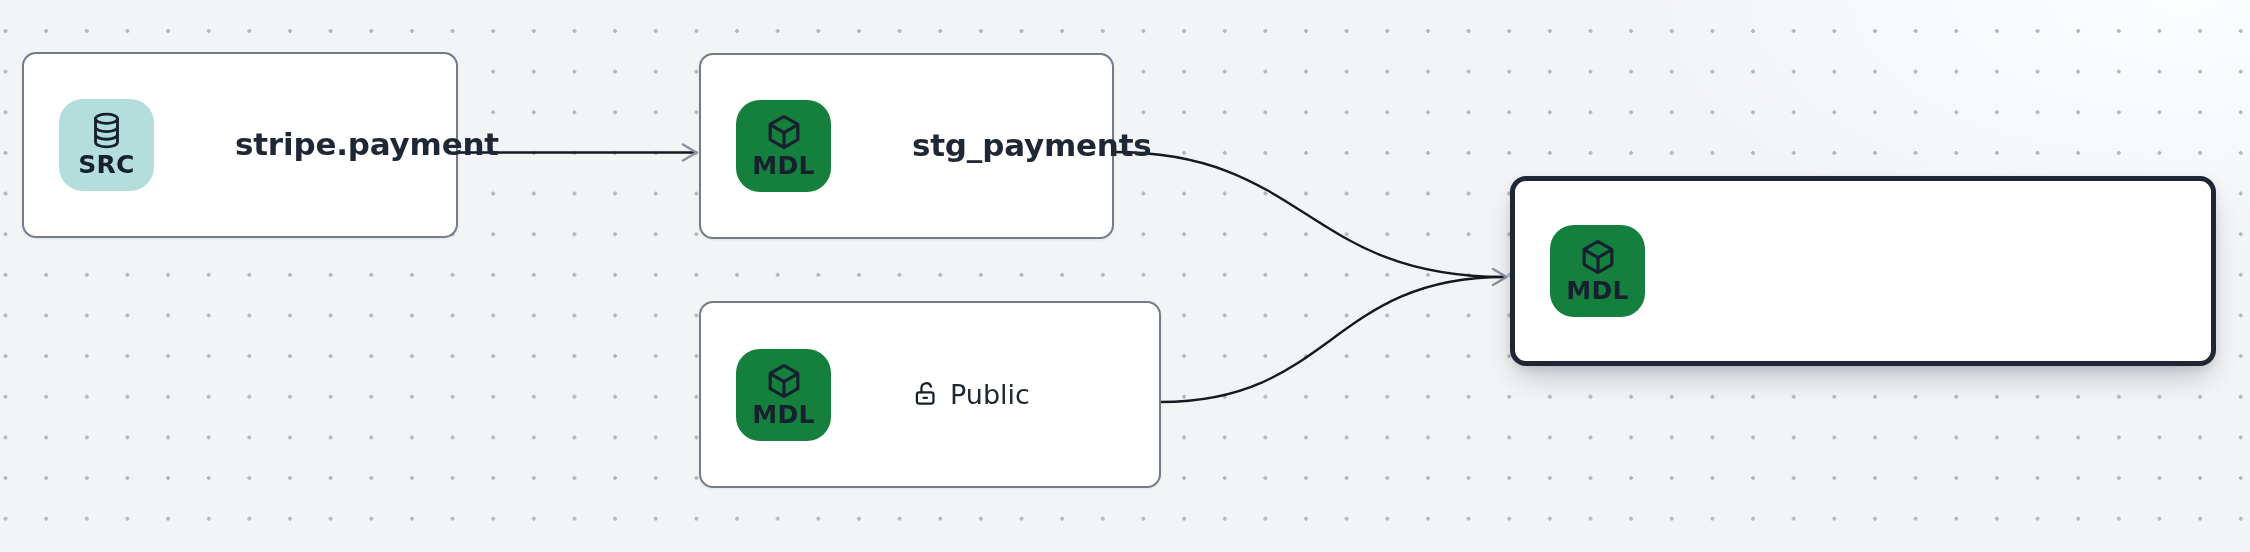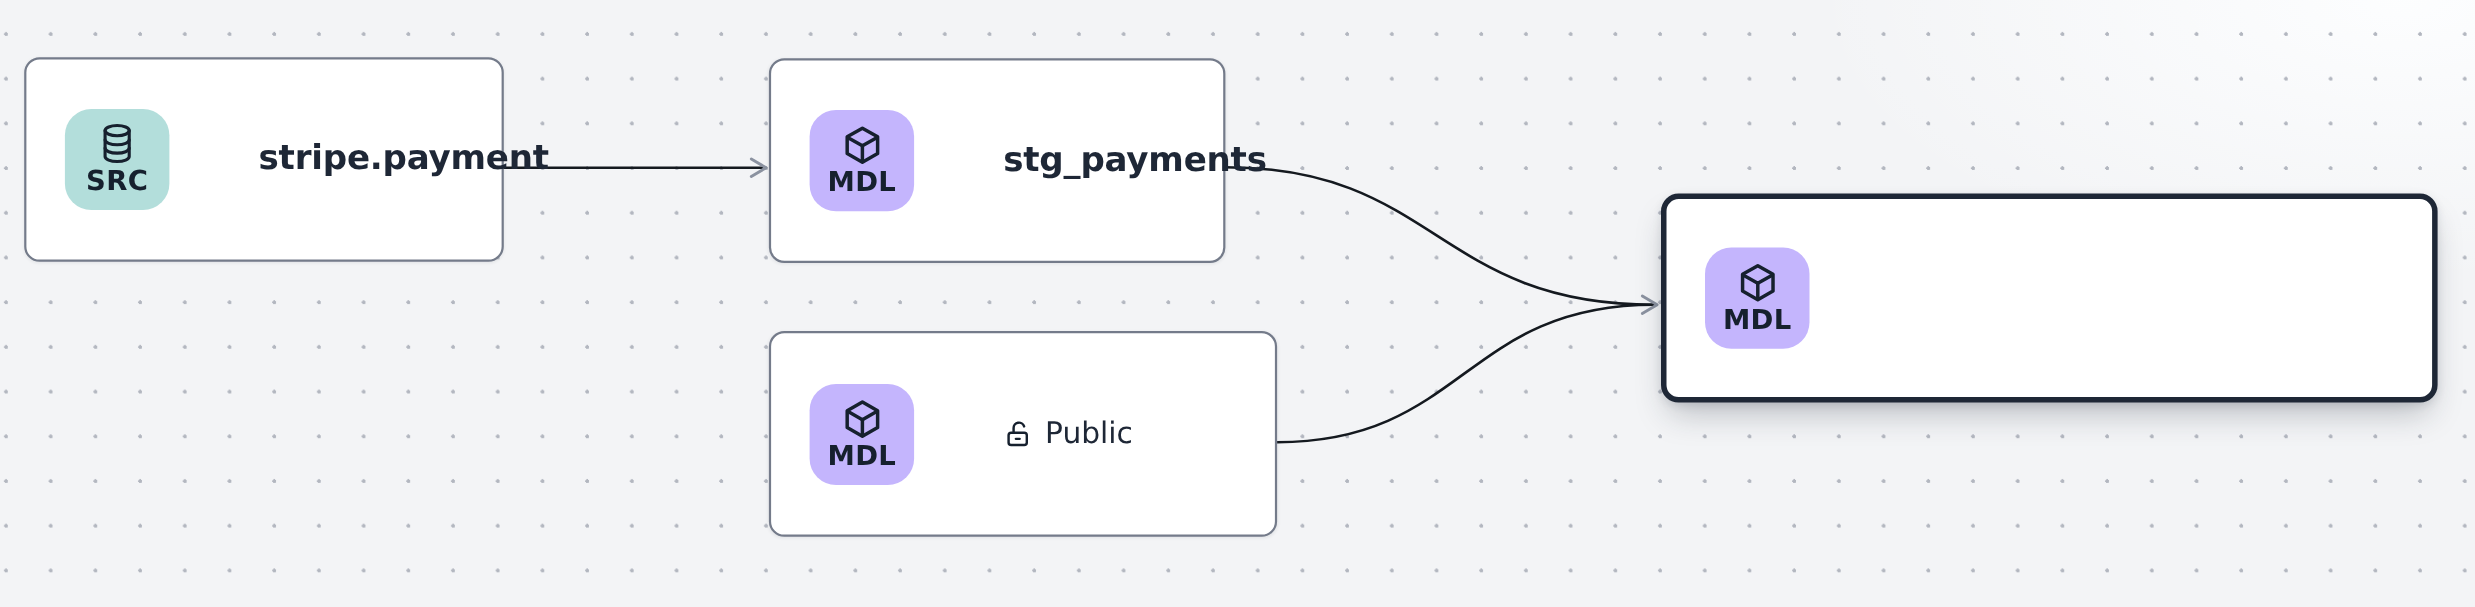--- a/index.html
+++ b/index.html
@@ -48,42 +48,41 @@
     border-radius: 24px;
     display: flex;
     flex-direction: column;
     align-items: center;
     justify-content: center;
     gap: 1px;
     color: #16202e;
     text-align: center;
   }
   .badge-src { background: #b3dedb; }
-  .badge-mdl { background: #c4b5fd; }
+  .badge-mdl { background: #15803d; }
   .badge-label {
     font-size: 25px;
     font-weight: 600;
     letter-spacing: 0.3px;
     line-height: 1.05;
     color: #16202e;
   }
   .badge svg { display: block; }
 
   .node-text { display: flex; flex-direction: column; gap: 5px; min-width: 0; margin-left: 48px; }
   .node-title {
     font-size: 31px;
     font-weight: 600;
     letter-spacing: -0.2px;
     color: #1e2736;
     white-space: nowrap;
     line-height: 1.15;
   }
   .node-meta {
     display: flex;
-    align-items: center;
     gap: 10px;
     color: #1e2736;
     font-size: 27px;
     font-weight: 500;
     line-height: 1.1;
   }
   .node-meta svg { display: block; }
 
   .icon-stroke { fill: none; stroke: #16202e; stroke-linecap: round; stroke-linejoin: round; }
 </style>

